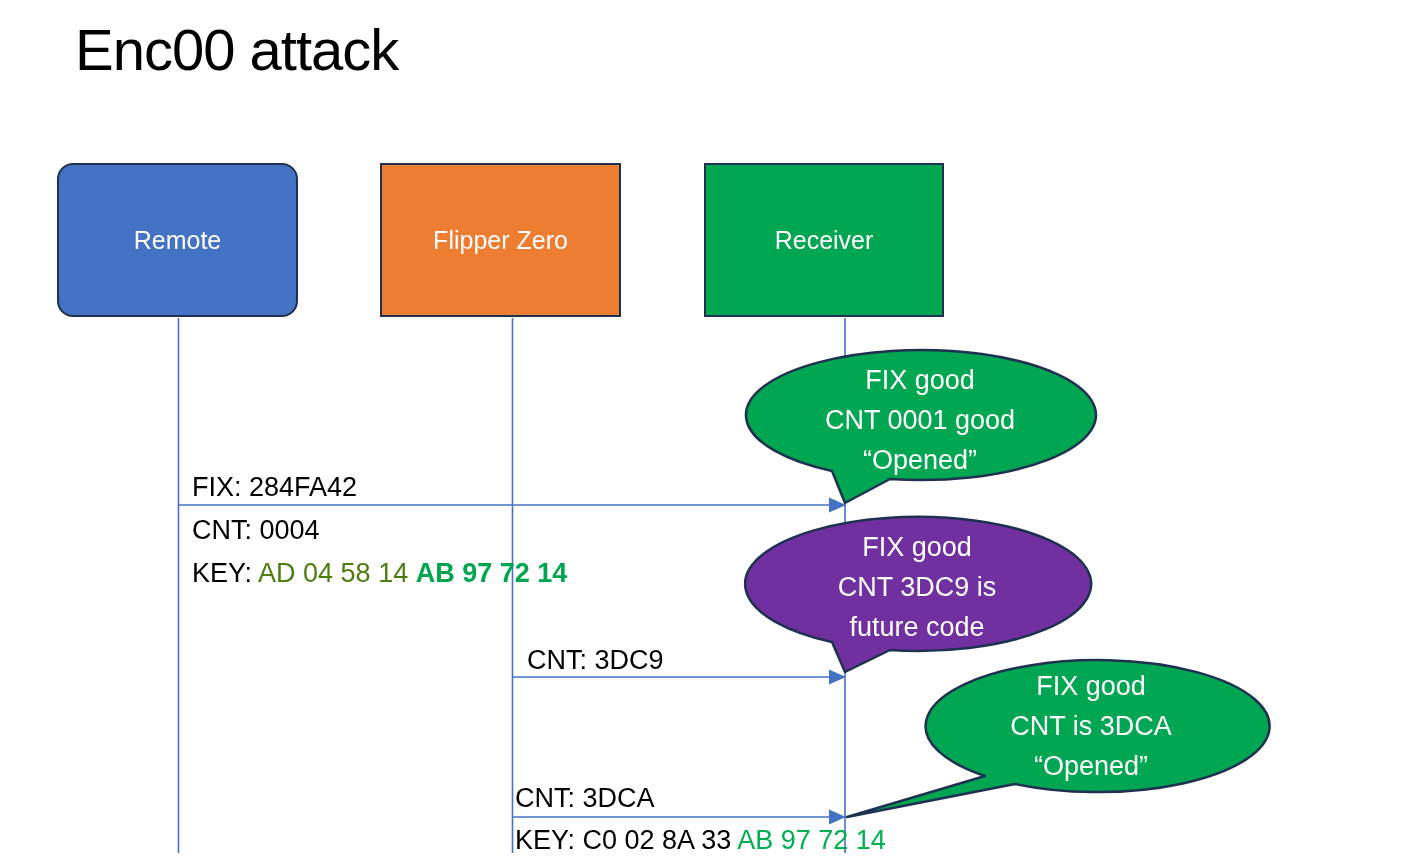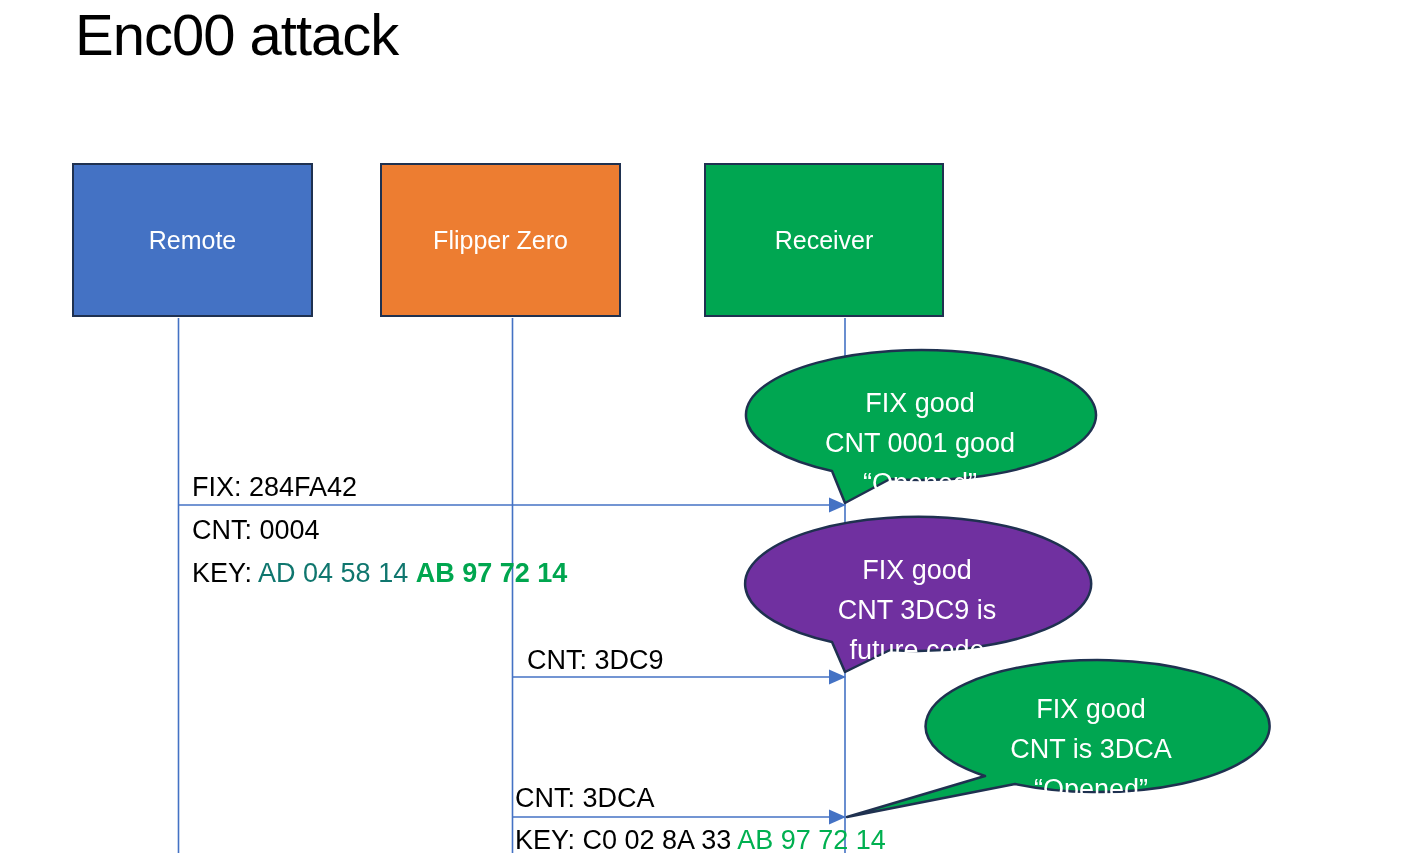--- a/index.html
+++ b/index.html
@@ -1,47 +1,46 @@
 <!DOCTYPE html>
 <html><head>
 <meta charset="utf-8">
 <style>
   html,body{margin:0;padding:0;background:#ffffff;}
   .slide{
     position:relative;width:1408px;height:859px;background:#ffffff;
     font-family:"Liberation Sans",sans-serif;overflow:hidden;
   }
   .title{
-    position:absolute;left:75px;top:1px;margin:0;
+    position:absolute;left:75px;top:16px;margin:0;
     font-size:58px;font-weight:300;letter-spacing:-1px;color:#000000;
     font-family:"Liberation Sans",sans-serif;
   }
   .actor{
     position:absolute;top:163px;width:241px;height:154px;
     border:2.5px solid #1F3150;box-sizing:border-box;
     display:flex;align-items:center;justify-content:center;
     color:#ffffff;font-size:25px;
   }
-  .actor-remote{left:72px;background:#4472C4;}
+  .actor-remote{left:57px;background:#4472C4;border-radius:16px;}
   .actor-flipper{left:380px;background:#ED7D31;}
   .actor-receiver{left:704px;width:240px;background:#00A651;}
   .overlay{position:absolute;left:0;top:0;width:1408px;height:859px;}
   .msg{
     position:absolute;color:#000000;font-size:27px;line-height:43px;white-space:nowrap;
   }
   .msg-1{left:192px;top:466px;}
   .msg-2{left:515px;top:639px;line-height:42px;padding-left:12px;}
   .msg-3{left:515px;top:777px;line-height:42px;}
-  .key-red{color:#0f766e;}
+  .key-red{color:#4d7c0f;}
   .key-green-bold{color:#00A64F;font-weight:bold;}
   .key-green{color:#00B050;}
   .callout-text{
     position:absolute;width:330px;color:#ffffff;font-size:27px;line-height:40px;
     text-align:center;
-    margin-top:23px;
   }
   .callout-text-1{left:755px;top:360px;}
   .callout-text-2{left:752px;top:527px;}
   .callout-text-3{left:926px;top:666px;}
 </style>
 </head>
 <body>
 
 <div class="slide">
 

